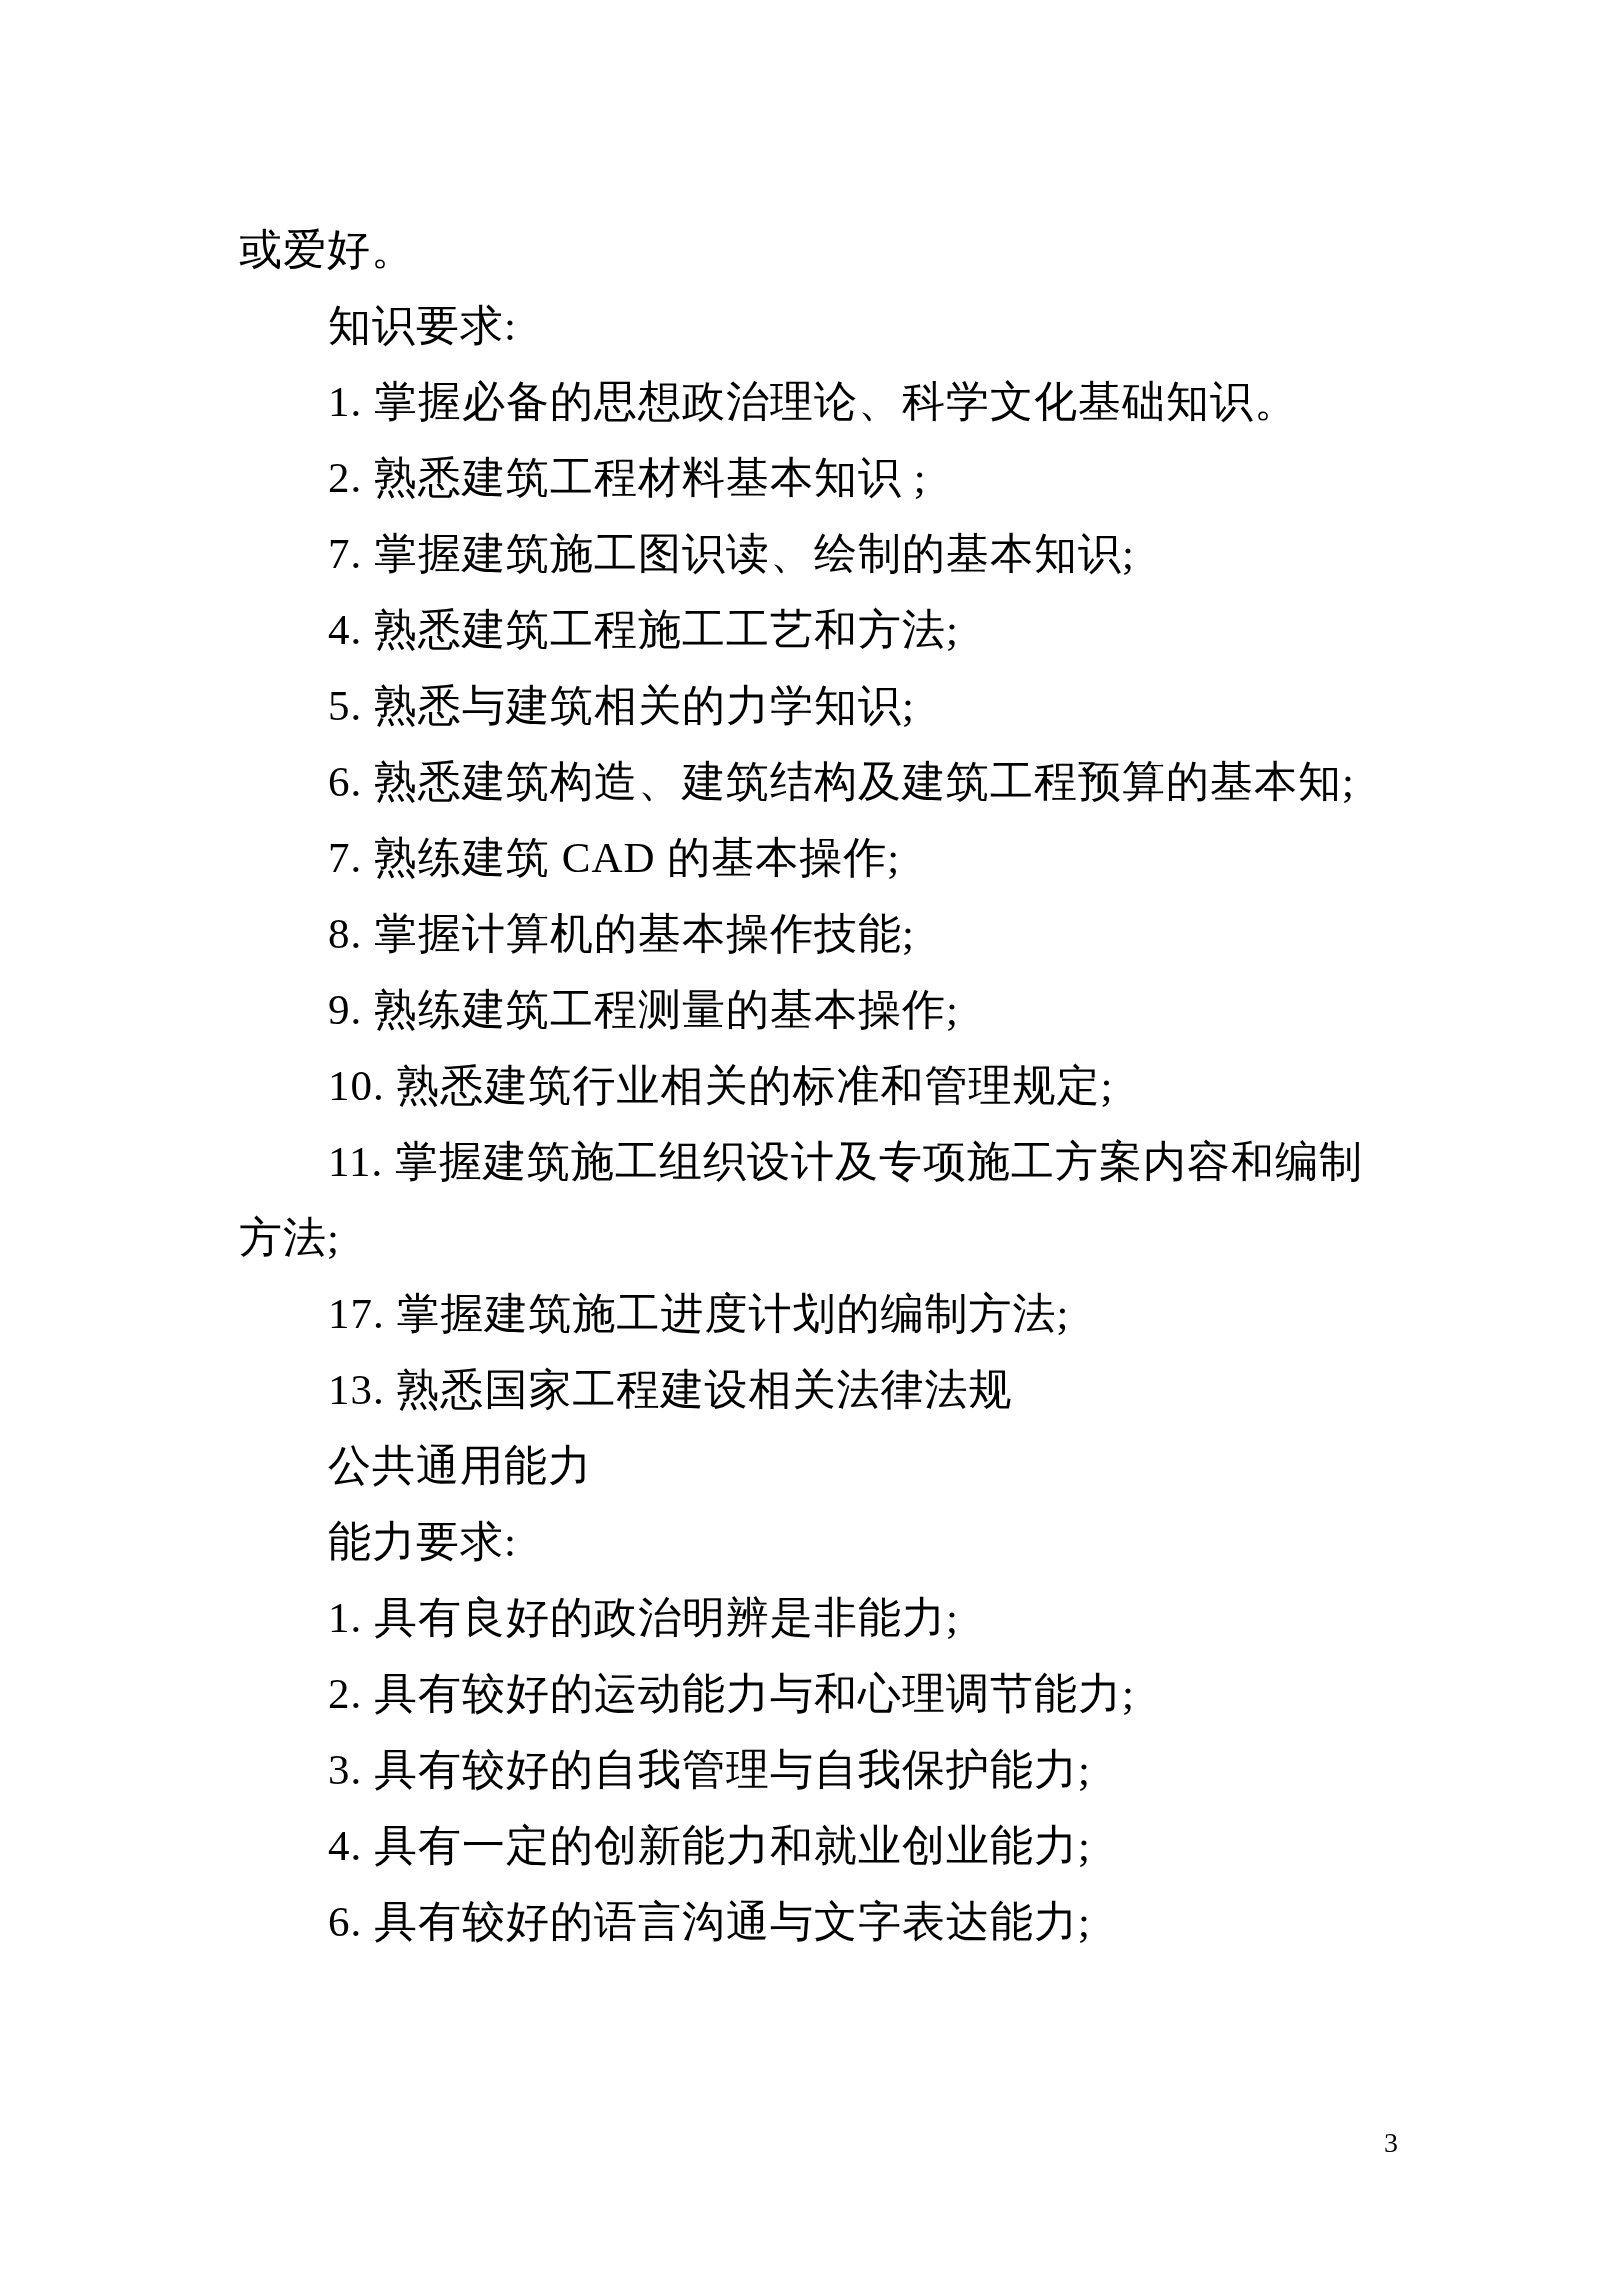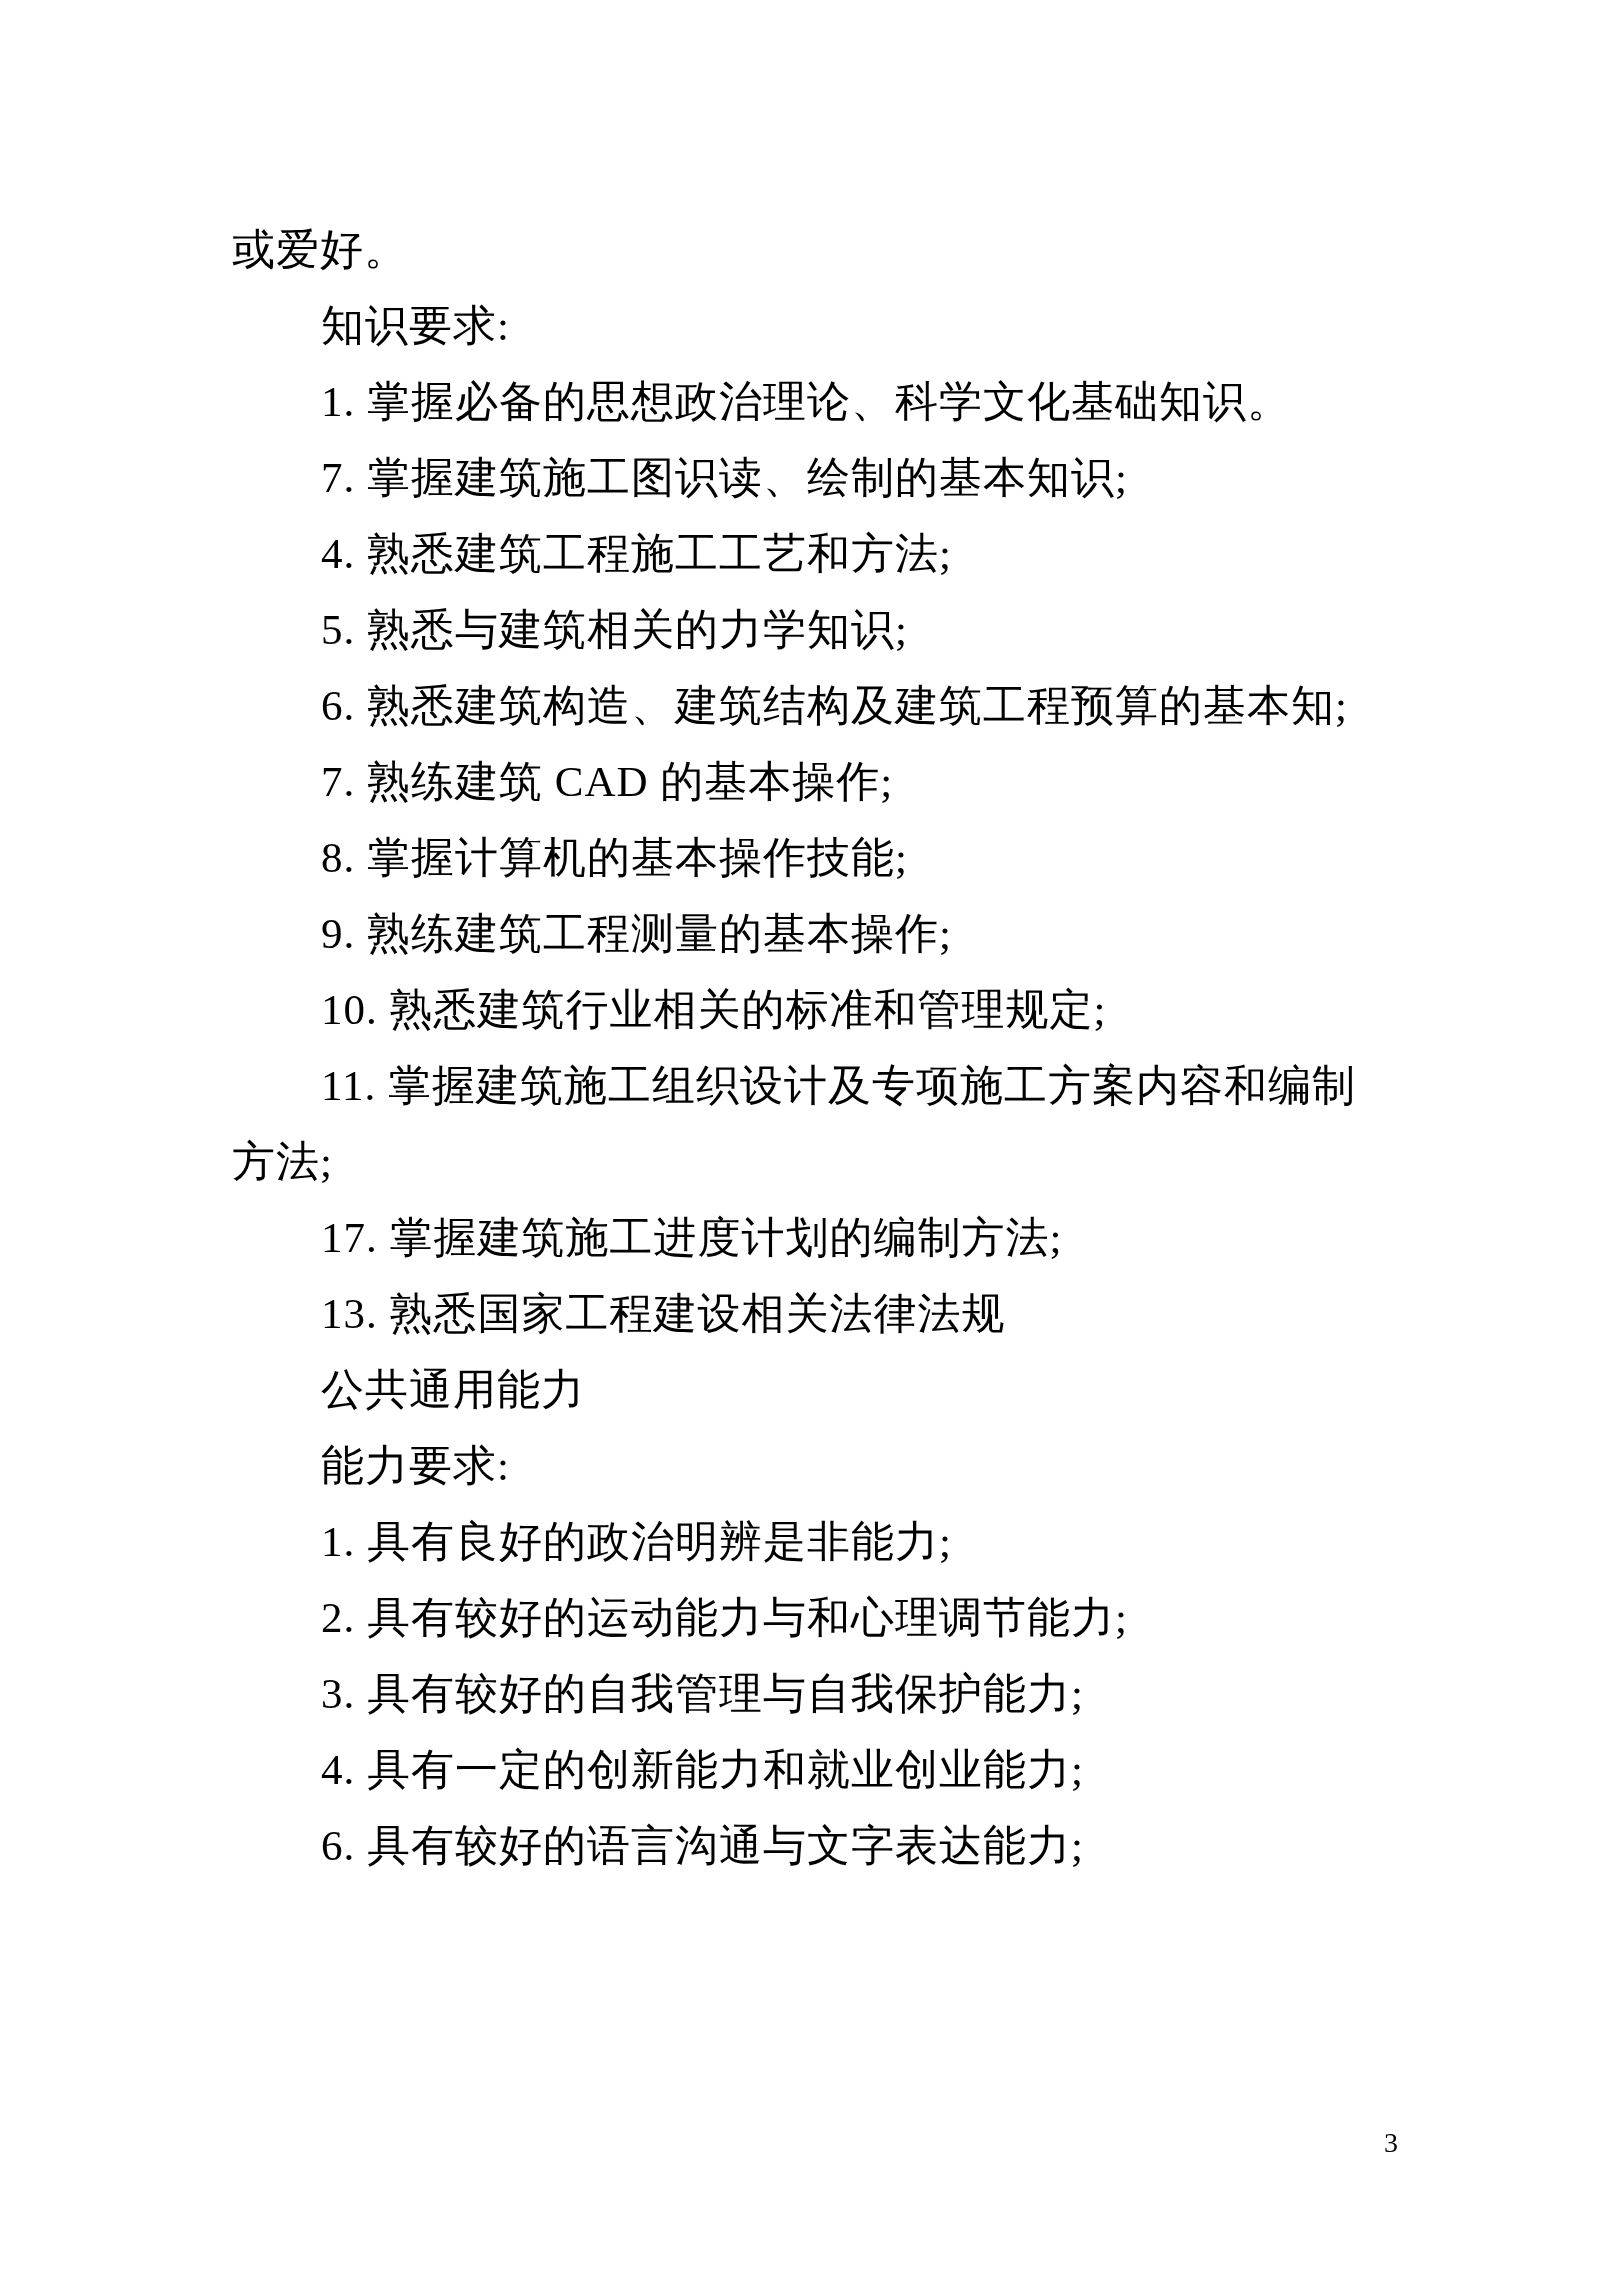--- a/index.html
+++ b/index.html
@@ -11,21 +11,21 @@
     position: relative;
     width: 1621px;
     height: 2293px;
     background: #ffffff;
     overflow: hidden;
     font-family: "Liberation Serif", "DejaVu Serif", serif;
     color: #000000;
   }
   .content {
     position: absolute;
-    left: 232px;
+    left: 239px;
     top: 212px;
     width: 1164px;
   }
   .para {
     margin: 0;
     padding: 0;
     font-size: 43px;
     line-height: 76px;
     letter-spacing: 1px;
     color: #000000;
@@ -44,20 +44,21 @@
   }
 </style>
 </head>
 <body>
 
 <div class="page">
   <div class="content">
       <p class="para">或爱好。</p>
       <p class="para indent">知识要求:</p>
       <p class="para indent">1. 掌握必备的思想政治理论、科学文化基础知识。</p>
+      <p class="para indent">2. 熟悉建筑工程材料基本知识 ;</p>
       <p class="para indent">7. 掌握建筑施工图识读、绘制的基本知识;</p>
       <p class="para indent">4. 熟悉建筑工程施工工艺和方法;</p>
       <p class="para indent">5. 熟悉与建筑相关的力学知识;</p>
       <p class="para indent">6. 熟悉建筑构造、建筑结构及建筑工程预算的基本知;</p>
       <p class="para indent">7. 熟练建筑 CAD 的基本操作;</p>
       <p class="para indent">8. 掌握计算机的基本操作技能;</p>
       <p class="para indent">9. 熟练建筑工程测量的基本操作;</p>
       <p class="para indent">10. 熟悉建筑行业相关的标准和管理规定;</p>
       <p class="para indent">11. 掌握建筑施工组织设计及专项施工方案内容和编制方法;</p>
       <p class="para indent">17. 掌握建筑施工进度计划的编制方法;</p>

